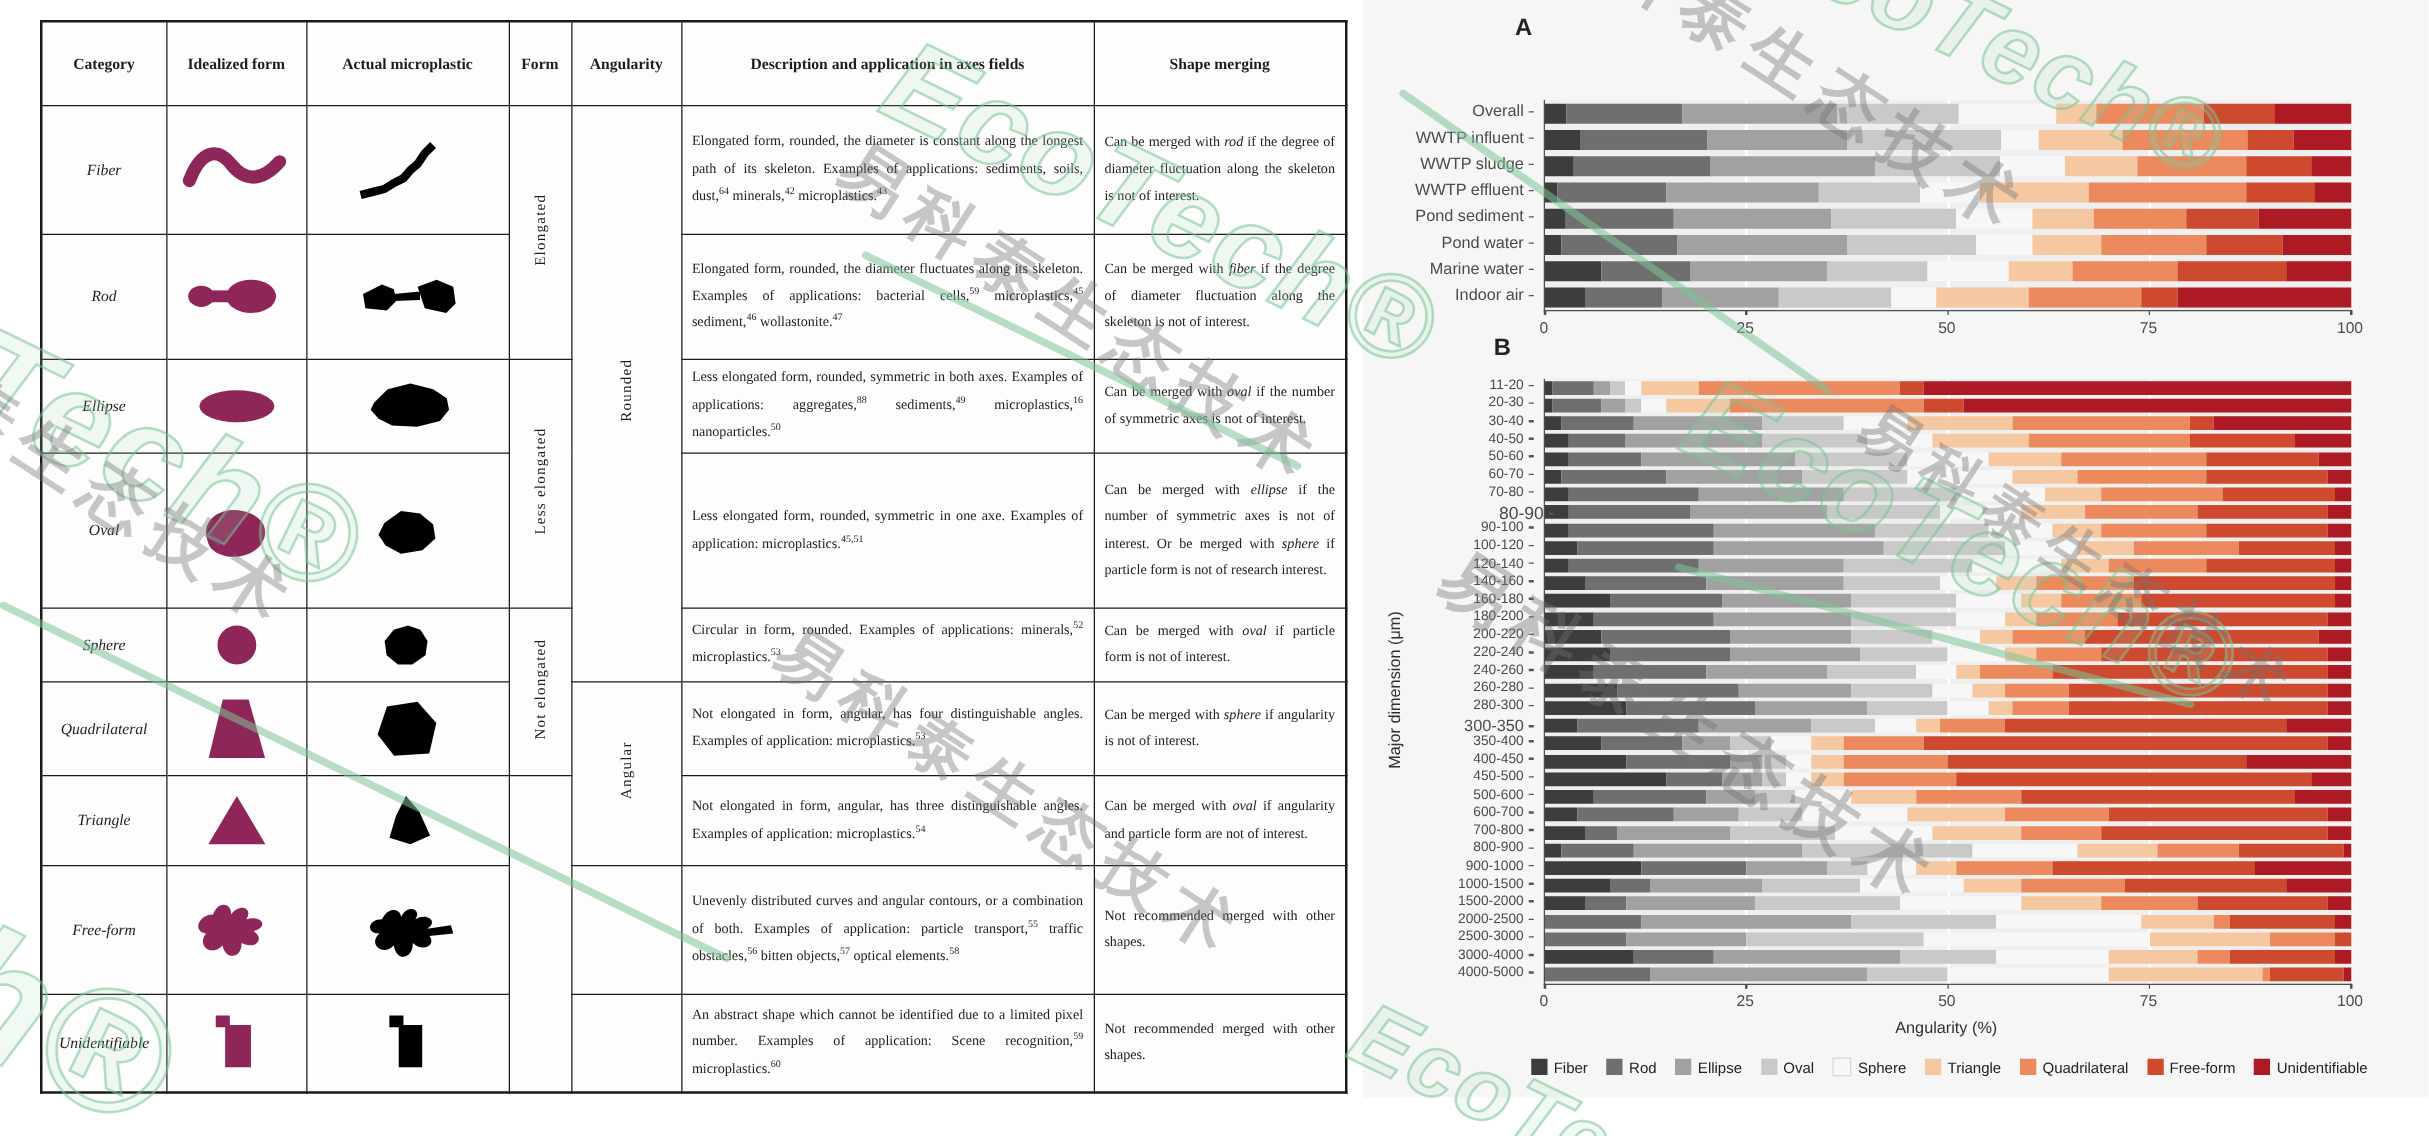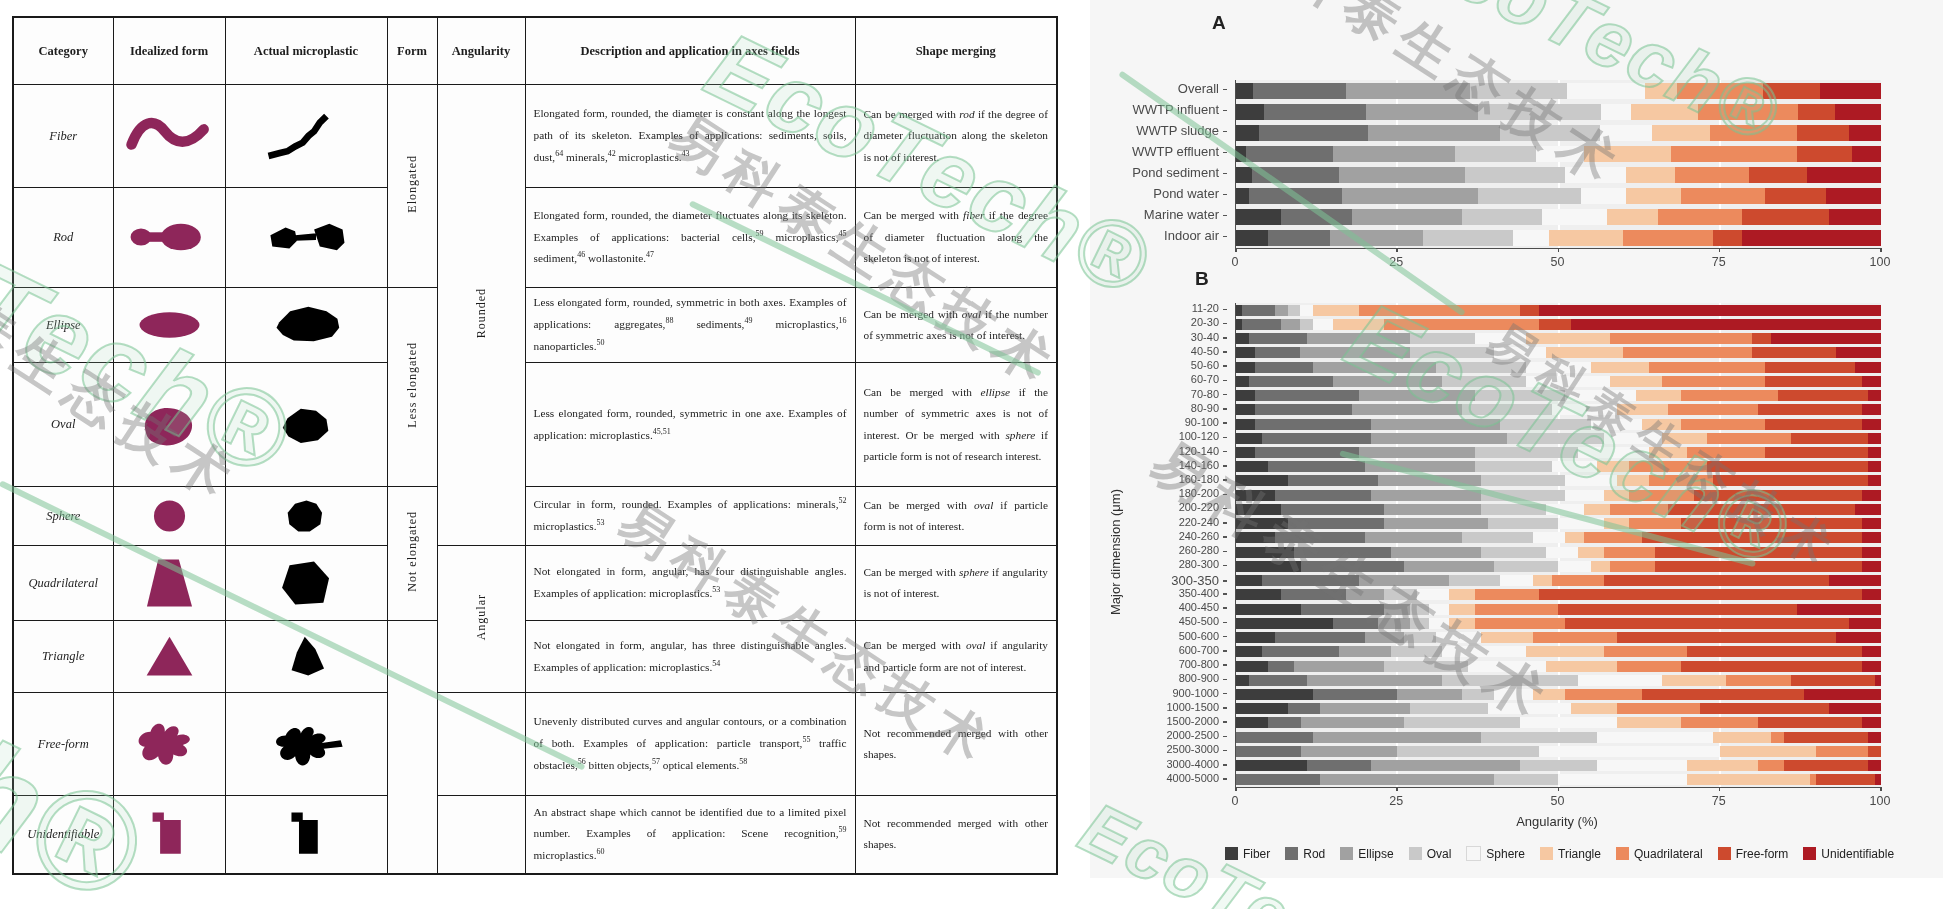--- a/index.html
+++ b/index.html
@@ -1,20 +1,20 @@
 <!DOCTYPE html>
 <html><head>
 <meta charset="utf-8">
 <style>
   html,body{margin:0;padding:0;}
   body{width:1943px;height:909px;position:relative;background:#ffffff;overflow:hidden;
        font-family:"Liberation Sans",sans-serif;}
 
   
-  .mp-table-wrap{position:absolute;left:12px;top:16px;border-radius:19px;}
+  .mp-table-wrap{position:absolute;left:32px;top:16px;border-radius:19px;}
   table.mp{border-collapse:collapse;table-layout:fixed;background:#fdfdfd;}
   table.mp td,table.mp th{border:1px solid #1a1a1a;padding:2px 8px;overflow:hidden;
        font-family:"Liberation Serif",serif;color:#1d1d1d;vertical-align:middle;}
   table.mp{border:2px solid #1a1a1a;}
   th.hdr{font-weight:bold;font-size:12.5px;text-align:center;height:62px;}
   td.cat{font-style:italic;font-size:12.5px;text-align:center;}
   td.shape{text-align:center;}
   td.desc{font-size:11.3px;text-align:justify;line-height:1.92;padding:4px 10px;}
   td.merge{font-size:11.3px;text-align:justify;line-height:1.9;padding:4px 10px;margin-top:10px;}
   td.rot{padding:0;text-align:center;}
@@ -729,21 +729,21 @@
         <div class="seg" style="width: 1%; background: rgb(173, 26, 35);"></div>
       </div>
     </div>
     <div class="cat-label" style="left: 0px; width: 137px; top: 302.198px; font-size: 11px;">11-20<span class="dash"></span></div>
     <div class="cat-label" style="left: 0px; width: 137px; top: 316.433px; font-size: 11px;">20-30<span class="dash"></span></div>
     <div class="cat-label" style="left: 0px; width: 137px; top: 330.668px; font-size: 11px;">30-40<span class="dash"></span></div>
     <div class="cat-label" style="left: 0px; width: 137px; top: 344.904px; font-size: 11px;">40-50<span class="dash"></span></div>
     <div class="cat-label" style="left: 0px; width: 137px; top: 359.139px; font-size: 11px;">50-60<span class="dash"></span></div>
     <div class="cat-label" style="left: 0px; width: 137px; top: 373.374px; font-size: 11px;">60-70<span class="dash"></span></div>
     <div class="cat-label" style="left: 0px; width: 137px; top: 387.609px; font-size: 11px;">70-80<span class="dash"></span></div>
-    <div class="cat-label" style="left: 0px; width: 137px; top: 401.845px; font-size: 11px;">80-90<span class="dash"></span></div>
+    <div class="cat-label" style="left: 16px; width: 137px; top: 401.845px; font-size: 14px;">80-90<span class="dash"></span></div>
     <div class="cat-label" style="left: 0px; width: 137px; top: 416.08px; font-size: 11px;">90-100<span class="dash"></span></div>
     <div class="cat-label" style="left: 0px; width: 137px; top: 430.315px; font-size: 11px;">100-120<span class="dash"></span></div>
     <div class="cat-label" style="left: 0px; width: 137px; top: 444.551px; font-size: 11px;">120-140<span class="dash"></span></div>
     <div class="cat-label" style="left: 0px; width: 137px; top: 458.786px; font-size: 11px;">140-160<span class="dash"></span></div>
     <div class="cat-label" style="left: 0px; width: 137px; top: 473.021px; font-size: 11px;">160-180<span class="dash"></span></div>
     <div class="cat-label" style="left: 0px; width: 137px; top: 487.256px; font-size: 11px;">180-200<span class="dash"></span></div>
     <div class="cat-label" style="left: 0px; width: 137px; top: 501.492px; font-size: 11px;">200-220<span class="dash"></span></div>
     <div class="cat-label" style="left: 0px; width: 137px; top: 515.727px; font-size: 11px;">220-240<span class="dash"></span></div>
     <div class="cat-label" style="left: 0px; width: 137px; top: 529.962px; font-size: 11px;">240-260<span class="dash"></span></div>
     <div class="cat-label" style="left: 0px; width: 137px; top: 544.198px; font-size: 11px;">260-280<span class="dash"></span></div>

